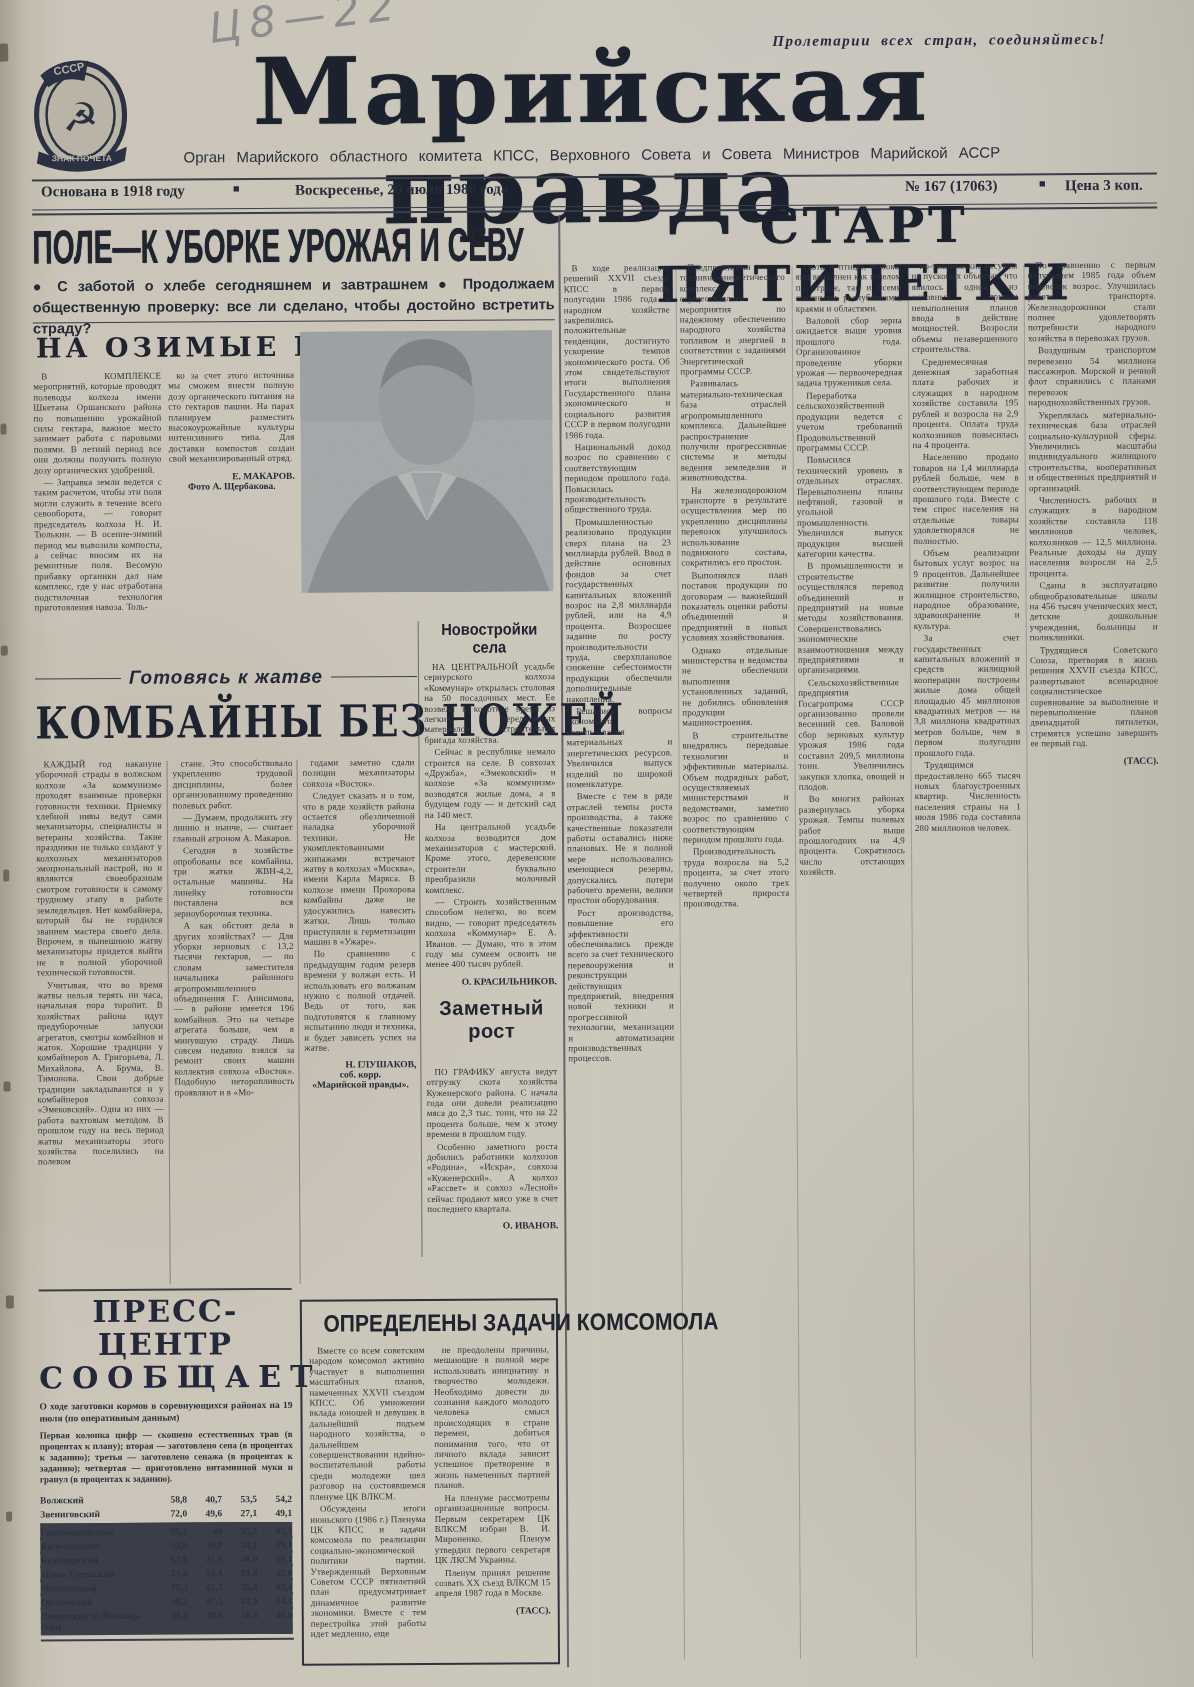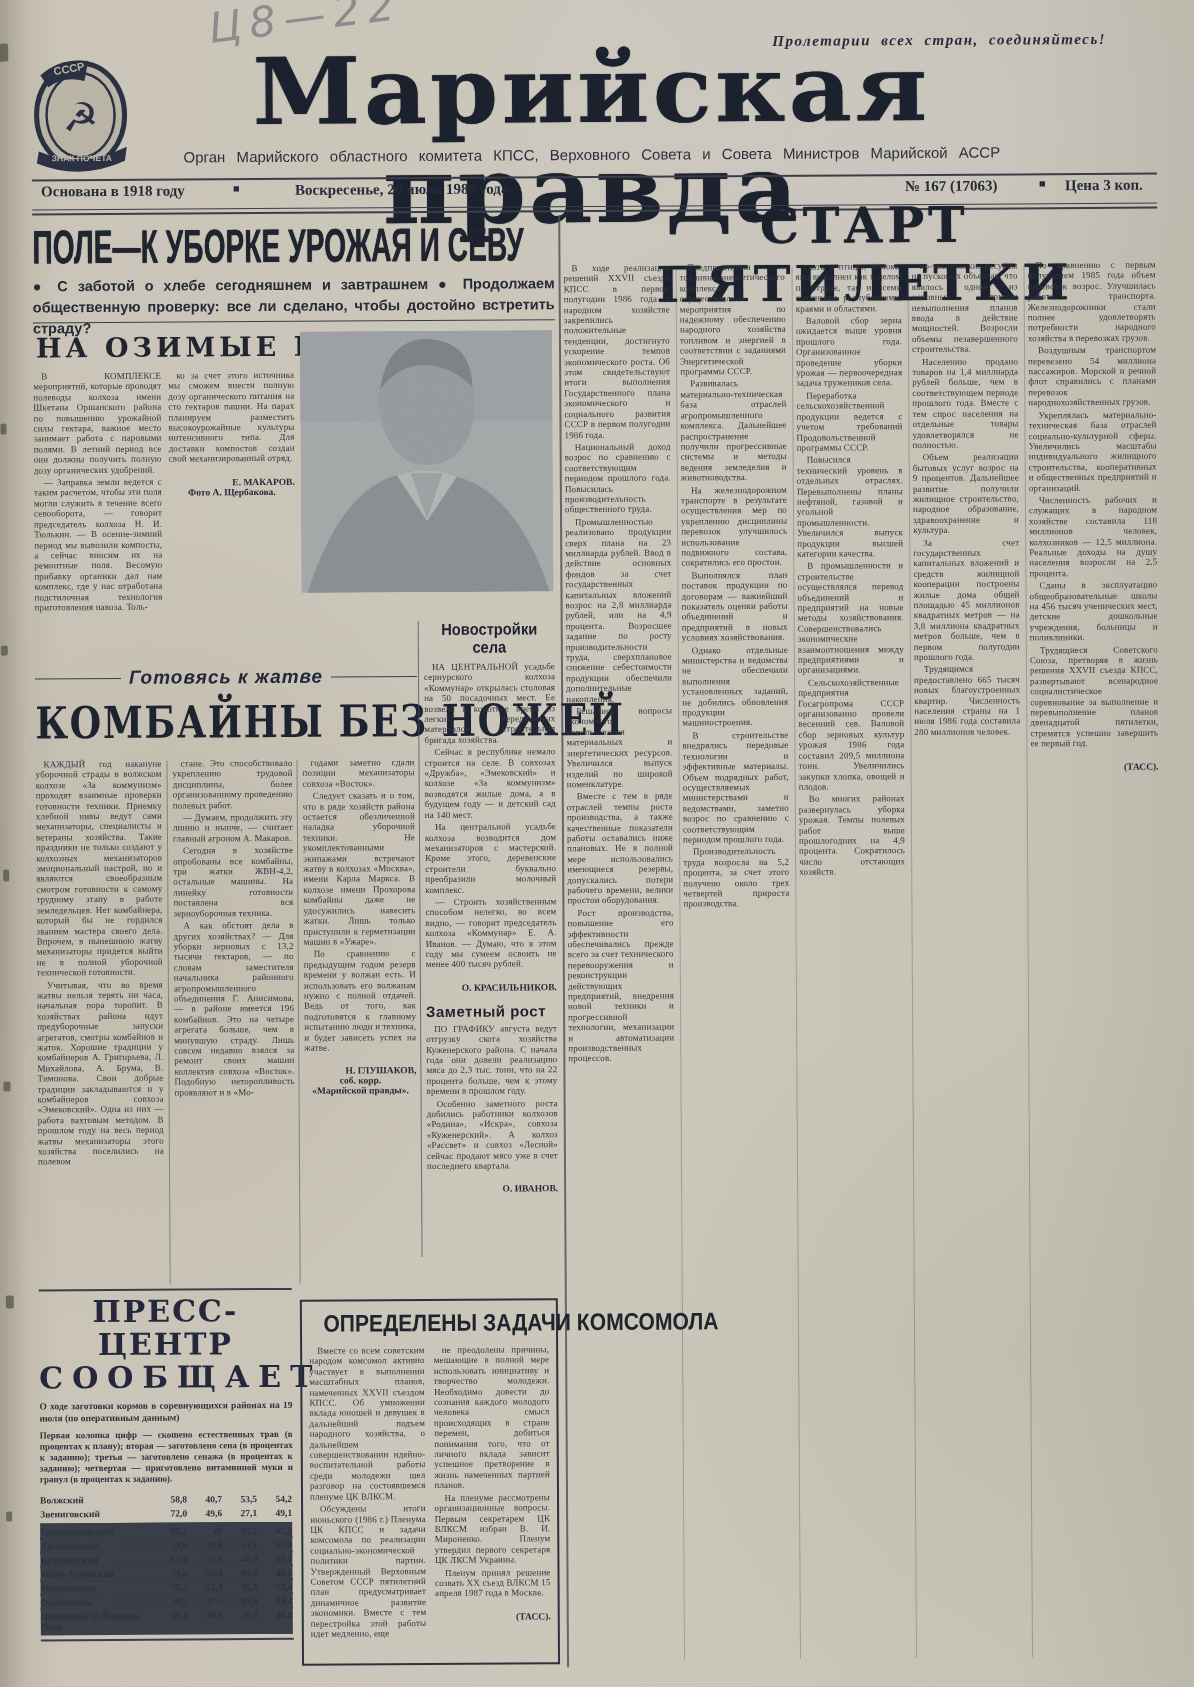--- a/index.html
+++ b/index.html
@@ -44,37 +44,37 @@
     font-weight:bold;font-size:47px;line-height:50px;color:#20242f;transform:scaleX(.60);
     transform-origin:0 50%;text-shadow:0 0 1px #20242f;}
   .deck{position:absolute;left:35px;top:273px;width:522px;font-family:"Liberation Sans",sans-serif;
     font-weight:bold;font-size:14.5px;line-height:21px;text-align:justify;color:#262b38;}
   
   .h-serif{font-family:"DejaVu Serif",serif;font-weight:bold;color:#20242f;}
   .coltext{font-size:9px;line-height:10.4px;text-align:justify;color:#30343f;
     letter-spacing:.15px;}
   .coltext p{margin:0 0 2px;text-indent:10px;}
   .coltext p:first-child{text-indent:8px;}
-  .byline{text-align:right;font-weight:bold;font-size:9.5px;margin-top:13px;color:#262b38;}
+  .byline{text-align:right;font-weight:bold;font-size:9.5px;margin-top:7px;color:#262b38;}
   .byline2{text-align:center;font-weight:bold;font-size:9.5px;color:#262b38;}
   
   .kicker{position:absolute;left:35px;top:664px;width:382px;display:flex;align-items:center;gap:8px;}
   .kicker:before,.kicker:after{content:"";flex:1;height:1px;background:#3a3e49;}
   .kicker-text{font-family:"Liberation Sans",sans-serif;font-weight:bold;font-style:italic;
     font-size:19px;color:#23283a;letter-spacing:1px;}
   
   .komb-title{position:absolute;left:35px;top:694px;width:500px;text-align:center;
     font-family:"DejaVu Serif",serif;font-weight:bold;font-size:44px;letter-spacing:2px;
     color:#1e2330;transform:scaleX(.82);transform-origin:0 50%;white-space:nowrap;}
   
   .novo{position:absolute;left:424px;top:620px;width:131px;}
   .novo-h{font-family:"Liberation Sans",sans-serif;font-weight:bold;font-size:16px;
     text-align:center;margin-bottom:5px;color:#20242f;transform:scaleX(.92);}
-  .zam-h{font-family:"Liberation Sans",sans-serif;font-weight:bold;font-size:15px;
-    margin:10px 0 4px;color:#20242f;letter-spacing:.5px;}
+  .zam-h{font-family:"Liberation Sans",sans-serif;font-weight:bold;font-size:20px;
+    text-align:center;margin:10px 0 24px;color:#20242f;letter-spacing:.5px;}
   
   .press{position:absolute;left:35px;top:1292px;width:253px;}
   .press-t{font-family:"DejaVu Serif",serif;font-weight:bold;font-size:30px;line-height:33px;
     text-align:center;color:#23283a;letter-spacing:2px;}
   .press-t2{letter-spacing:9px;}
   .press-intro{font-weight:bold;font-size:9.5px;line-height:11.5px;margin:7px 0 6px;text-align:justify;}
   .press-legend{font-weight:bold;font-size:9px;line-height:11px;text-align:justify;margin-bottom:8px;}
   .trow{display:flex;font-weight:bold;font-size:9.5px;line-height:11px;padding:1.5px 0;}
   .trow.rule{border-top:1px solid #3a3e49;margin-top:2px;padding-top:3px;}
   .trow.total{margin-top:10px;}
@@ -392,20 +392,21 @@
         <p>скота и птицы, молока, яиц выполнен как в целом по стране, так и всеми союзными республиками, краями и областями.</p>
         <p>Валовой сбор зерна ожидается выше уровня прошлого года. Организованное проведение уборки урожая — первоочередная задача тружеников села.</p>
         <p>Переработка сельскохозяйственной продукции ведется с учетом требований Продовольственной программы СССР.</p>
         <p>Повысился технический уровень в отдельных отраслях. Перевыполнены планы нефтяной, газовой и угольной промышленности. Увеличился выпуск продукции высшей категории качества.</p>
         <p>В промышленности и строительстве осуществлялся перевод объединений и предприятий на новые методы хозяйствования. Совершенствовались экономические взаимоотношения между предприятиями и организациями.</p>
         <p>Сельскохозяйственные предприятия Госагропрома СССР организованно провели весенний сев. Валовой сбор зерновых культур урожая 1986 года составил 209,5 миллиона тонн. Увеличились закупки хлопка, овощей и плодов.</p>
         <p>Во многих районах развернулась уборка урожая. Темпы полевых работ выше прошлогодних на 4,9 процента. Сократилось число отстающих хозяйств.</p>
       </div>
     <div class="startcol coltext" style="left:914px;width:106px;">
         <p>но-технические ресурсы на пусковых объектах, что явилось одной из основных причин невыполнения планов ввода в действие мощностей. Возросли объемы незавершенного строительства.</p>
+        <p>Среднемесячная денежная заработная плата рабочих и служащих в народном хозяйстве составила 195 рублей и возросла на 2,9 процента. Оплата труда колхозников повысилась на 4 процента.</p>
         <p>Населению продано товаров на 1,4 миллиарда рублей больше, чем в соответствующем периоде прошлого года. Вместе с тем спрос населения на отдельные товары удовлетворялся не полностью.</p>
         <p>Объем реализации бытовых услуг возрос на 9 процентов. Дальнейшее развитие получили жилищное строительство, народное образование, здравоохранение и культура.</p>
         <p>За счет государственных капитальных вложений и средств жилищной кооперации построены жилые дома общей площадью 45 миллионов квадратных метров — на 3,8 миллиона квадратных метров больше, чем в первом полугодии прошлого года.</p>
         <p>Трудящимся предоставлено 665 тысяч новых благоустроенных квартир. Численность населения страны на 1 июля 1986 года составила 280 миллионов человек.</p>
       </div>
     <div class="startcol" style="left:1030px;width:128px;">
       <div class="coltext">
           <p>По сравнению с первым полугодием 1985 года объем перевозок возрос. Улучшилась работа транспорта. Железнодорожники стали полнее удовлетворять потребности народного хозяйства в перевозках грузов.</p>
           <p>Воздушным транспортом перевезено 54 миллиона пассажиров. Морской и речной флот справились с планами перевозок народнохозяйственных грузов.</p>
           <p>Укреплялась материально-техническая база отраслей социально-культурной сферы. Увеличились масштабы индивидуального жилищного строительства, кооперативных и общественных предприятий и организаций.</p>

